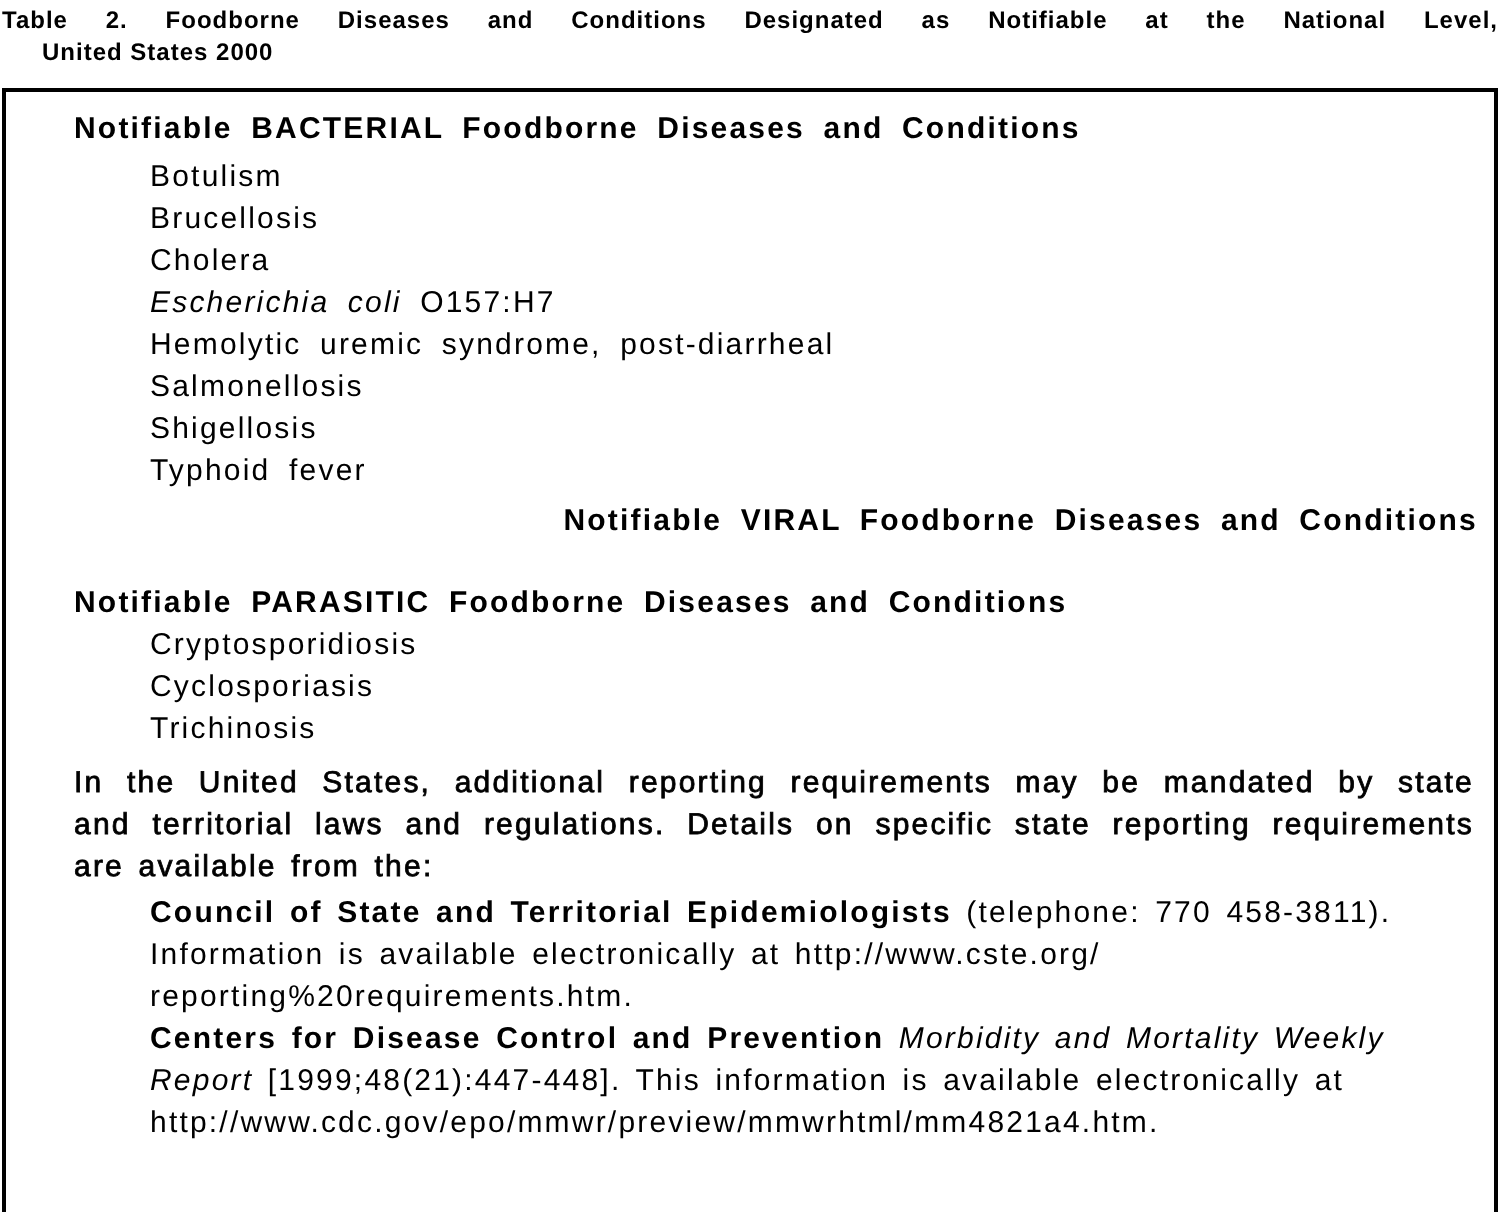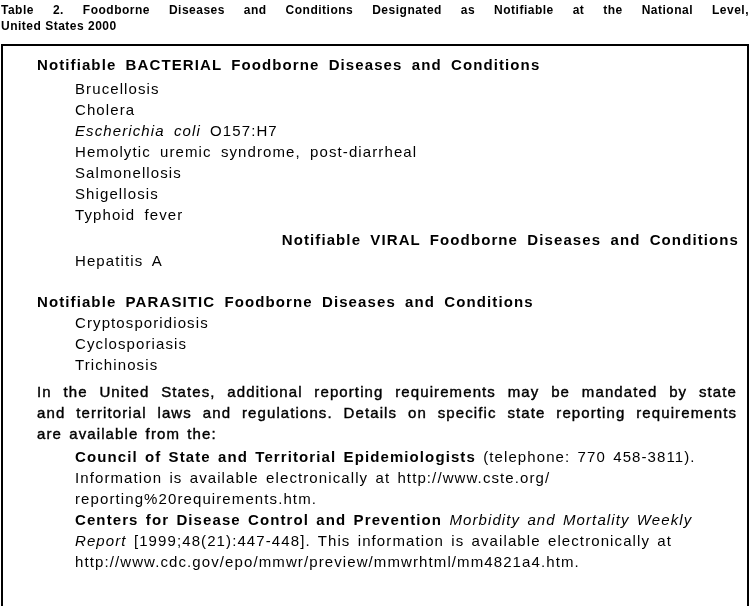--- a/index.html
+++ b/index.html
@@ -20,21 +20,21 @@
     line-height: 16px;
     letter-spacing: 0.5px;
     box-sizing: border-box;
   }
   .doc-title .t1 {
     width: 748px;
     word-spacing: -3px;
     text-align: justify;
     text-align-last: justify;
   }
-  .doc-title .t2 { word-spacing: 0; }
+  .doc-title .t2 { word-spacing: 0; padding-left: 20px; }
   .box {
     margin: 2px 1px 0 1px;
     border: 2px solid #000;
     width: 702px;
     height: 554px;
     padding: 8px 8px 0 34px;
     box-sizing: content-box;
     overflow: hidden;
   }
   .sec-heading {
@@ -77,30 +77,30 @@
 <div>
 
   <div class="doc-title">
     <div class="t1">Table 2. Foodborne Diseases and Conditions Designated as Notifiable at the National Level,</div>
     <div class="t2">United States 2000</div>
   </div>
 
   <div class="box">
 
     <div class="sec-heading mb3">Notifiable BACTERIAL Foodborne Diseases and Conditions</div>
+    <div class="item">Botulism</div>
     <div class="item">Brucellosis</div>
     <div class="item">Cholera</div>
     <div class="item"><i>Escherichia coli</i><span> O157:H7</span></div>
     <div class="item">Hemolytic uremic syndrome, post-diarrheal</div>
     <div class="item">Salmonellosis</div>
     <div class="item">Shigellosis</div>
     <div class="item">Typhoid fever</div>
 
     <div class="sec-heading mt4">Notifiable VIRAL Foodborne Diseases and Conditions</div>
-    <div class="item">Hepatitis A</div>
 
     <div class="sec-heading mt3">Notifiable PARASITIC Foodborne Diseases and Conditions</div>
     <div class="item">Cryptosporidiosis</div>
     <div class="item">Cyclosporiasis</div>
     <div class="item">Trichinosis</div>
 
     <div class="para intro">
       <div class="jline">In the United States, additional reporting requirements may be mandated by state</div>
       <div class="jline">and territorial laws and regulations. Details on specific state reporting requirements</div>
       <div>are available from the:</div>

